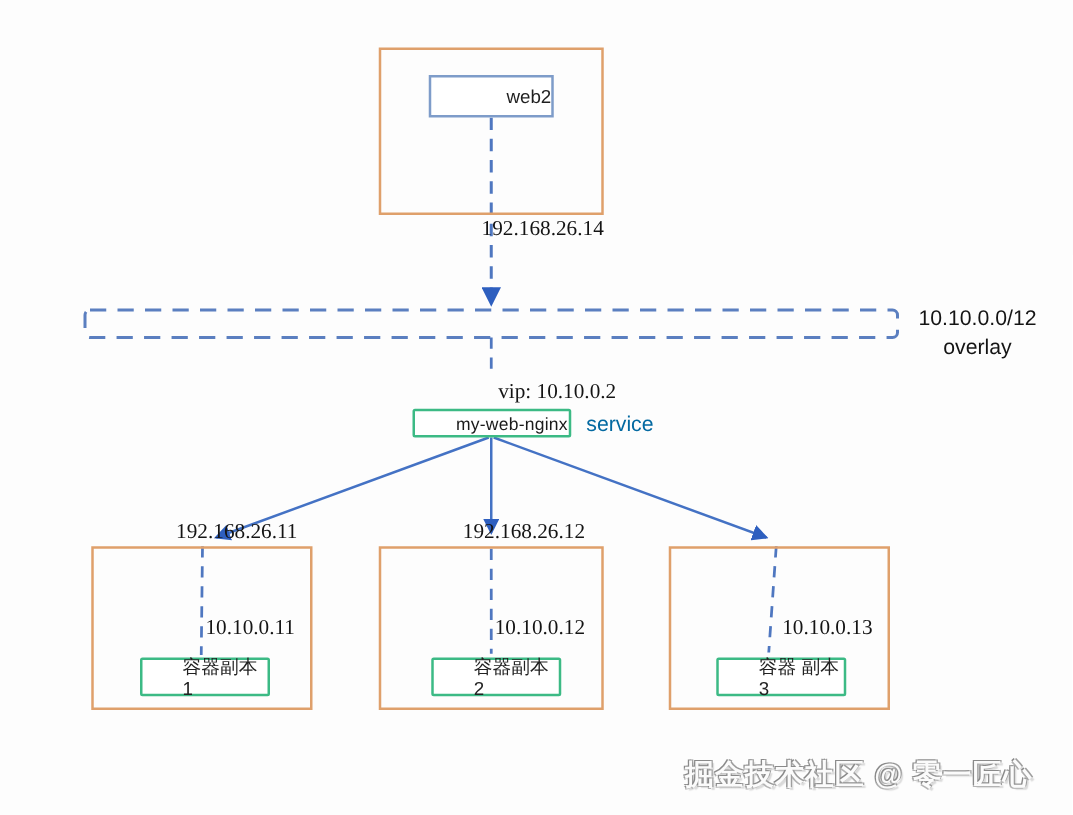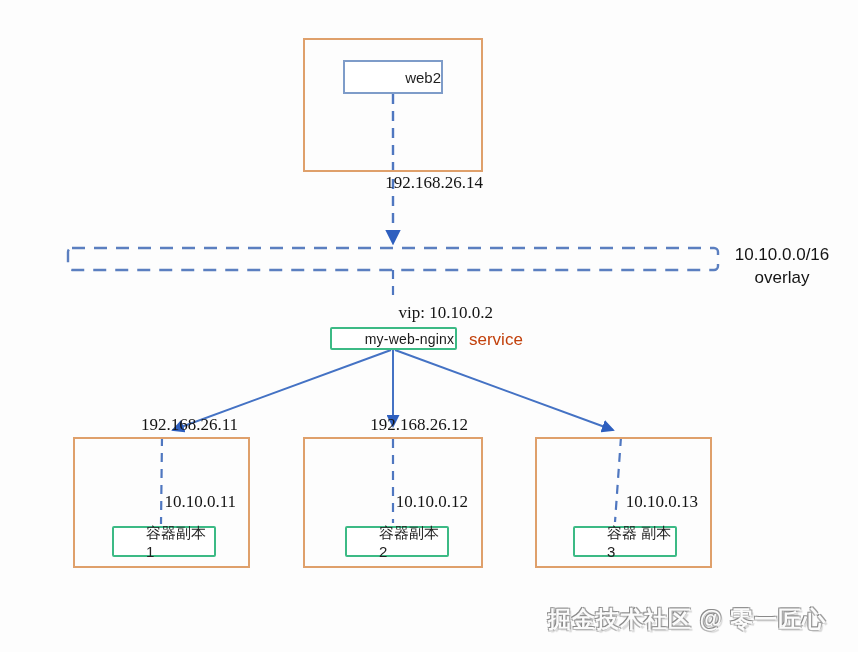--- a/index.html
+++ b/index.html
@@ -8,21 +8,21 @@
     font-family:"Liberation Sans",sans-serif;color:#1f1f1f;
   }
   .layer{position:absolute;left:0;top:0;width:858px;height:652px;}
   .abs{position:absolute;}
   .obox{border:2px solid #DFA06B;background:transparent;box-sizing:border-box;}
   .bbox{border:2px solid #7E9CC9;background:#fff;box-sizing:border-box;
         display:flex;align-items:center;justify-content:flex-end;font-size:15px;}
   .gbox{border:2px solid #3CBA85;background:#fff;box-sizing:border-box;border-radius:2px;
         display:flex;align-items:center;justify-content:center;padding-left:32px;}
   .iplabel{font-family:"Liberation Serif",serif;font-size:17px;text-align:right;color:#141414;}
-  .sanslabel{font-size:17px;color:#c2410c;}
+  .sanslabel{font-size:17px;color:#0369a1;}
   .service-name{font-size:14px;letter-spacing:0.2px;color:#1a1a1a;}
   .replica-label{font-size:15px;color:#222;}
   .overlay-label{text-align:center;line-height:23px;font-size:17px;color:#141414;}
   .caption{font-size:22px;font-weight:bold;color:#2a2a2a;letter-spacing:1px;}
   .watermark{
     font-size:23px;font-weight:bold;color:#fbfbfb;letter-spacing:1px;
     text-shadow:-1px -1px 0 #8a8a8a,1px -1px 0 #9d9d9d,-1px 1px 0 #b3b3b3,2px 2px 1px #d9d9d9;
   }
 </style>
 </head>
@@ -52,21 +52,21 @@
     <line x1="621" y1="437" x2="615" y2="522" stroke="#4F77C0" stroke-width="2.2" stroke-dasharray="9 7"></line>
   </svg>
 
   <div class="abs obox" style="left:303px;top:38px;width:180px;height:134px;"></div>
   <div class="abs bbox" style="left:343px;top:60px;width:100px;height:34px;">
     <span>web2</span>
   </div>
   <div class="abs iplabel" style="left:303px;top:173px;width:180px;">192.168.26.14</div>
 
   <div class="abs overlay-label" style="left:720px;top:243px;width:124px;">
-    <div>10.10.0.0/16</div>
+    <div>10.10.0.0/12</div>
     <div>overlay</div>
   </div>
 
   <div class="abs iplabel" style="left:293px;top:303px;width:200px;">vip: 10.10.0.2</div>
   <div class="abs gbox" style="left:330px;top:327px;width:127px;height:23px;">
     <span class="service-name">my-web-nginx</span>
   </div>
   <div class="abs sanslabel" style="left:469px;top:330px;">service</div>
 
   <div class="abs iplabel" style="left:88px;top:415px;width:150px;">192.168.26.11</div>

